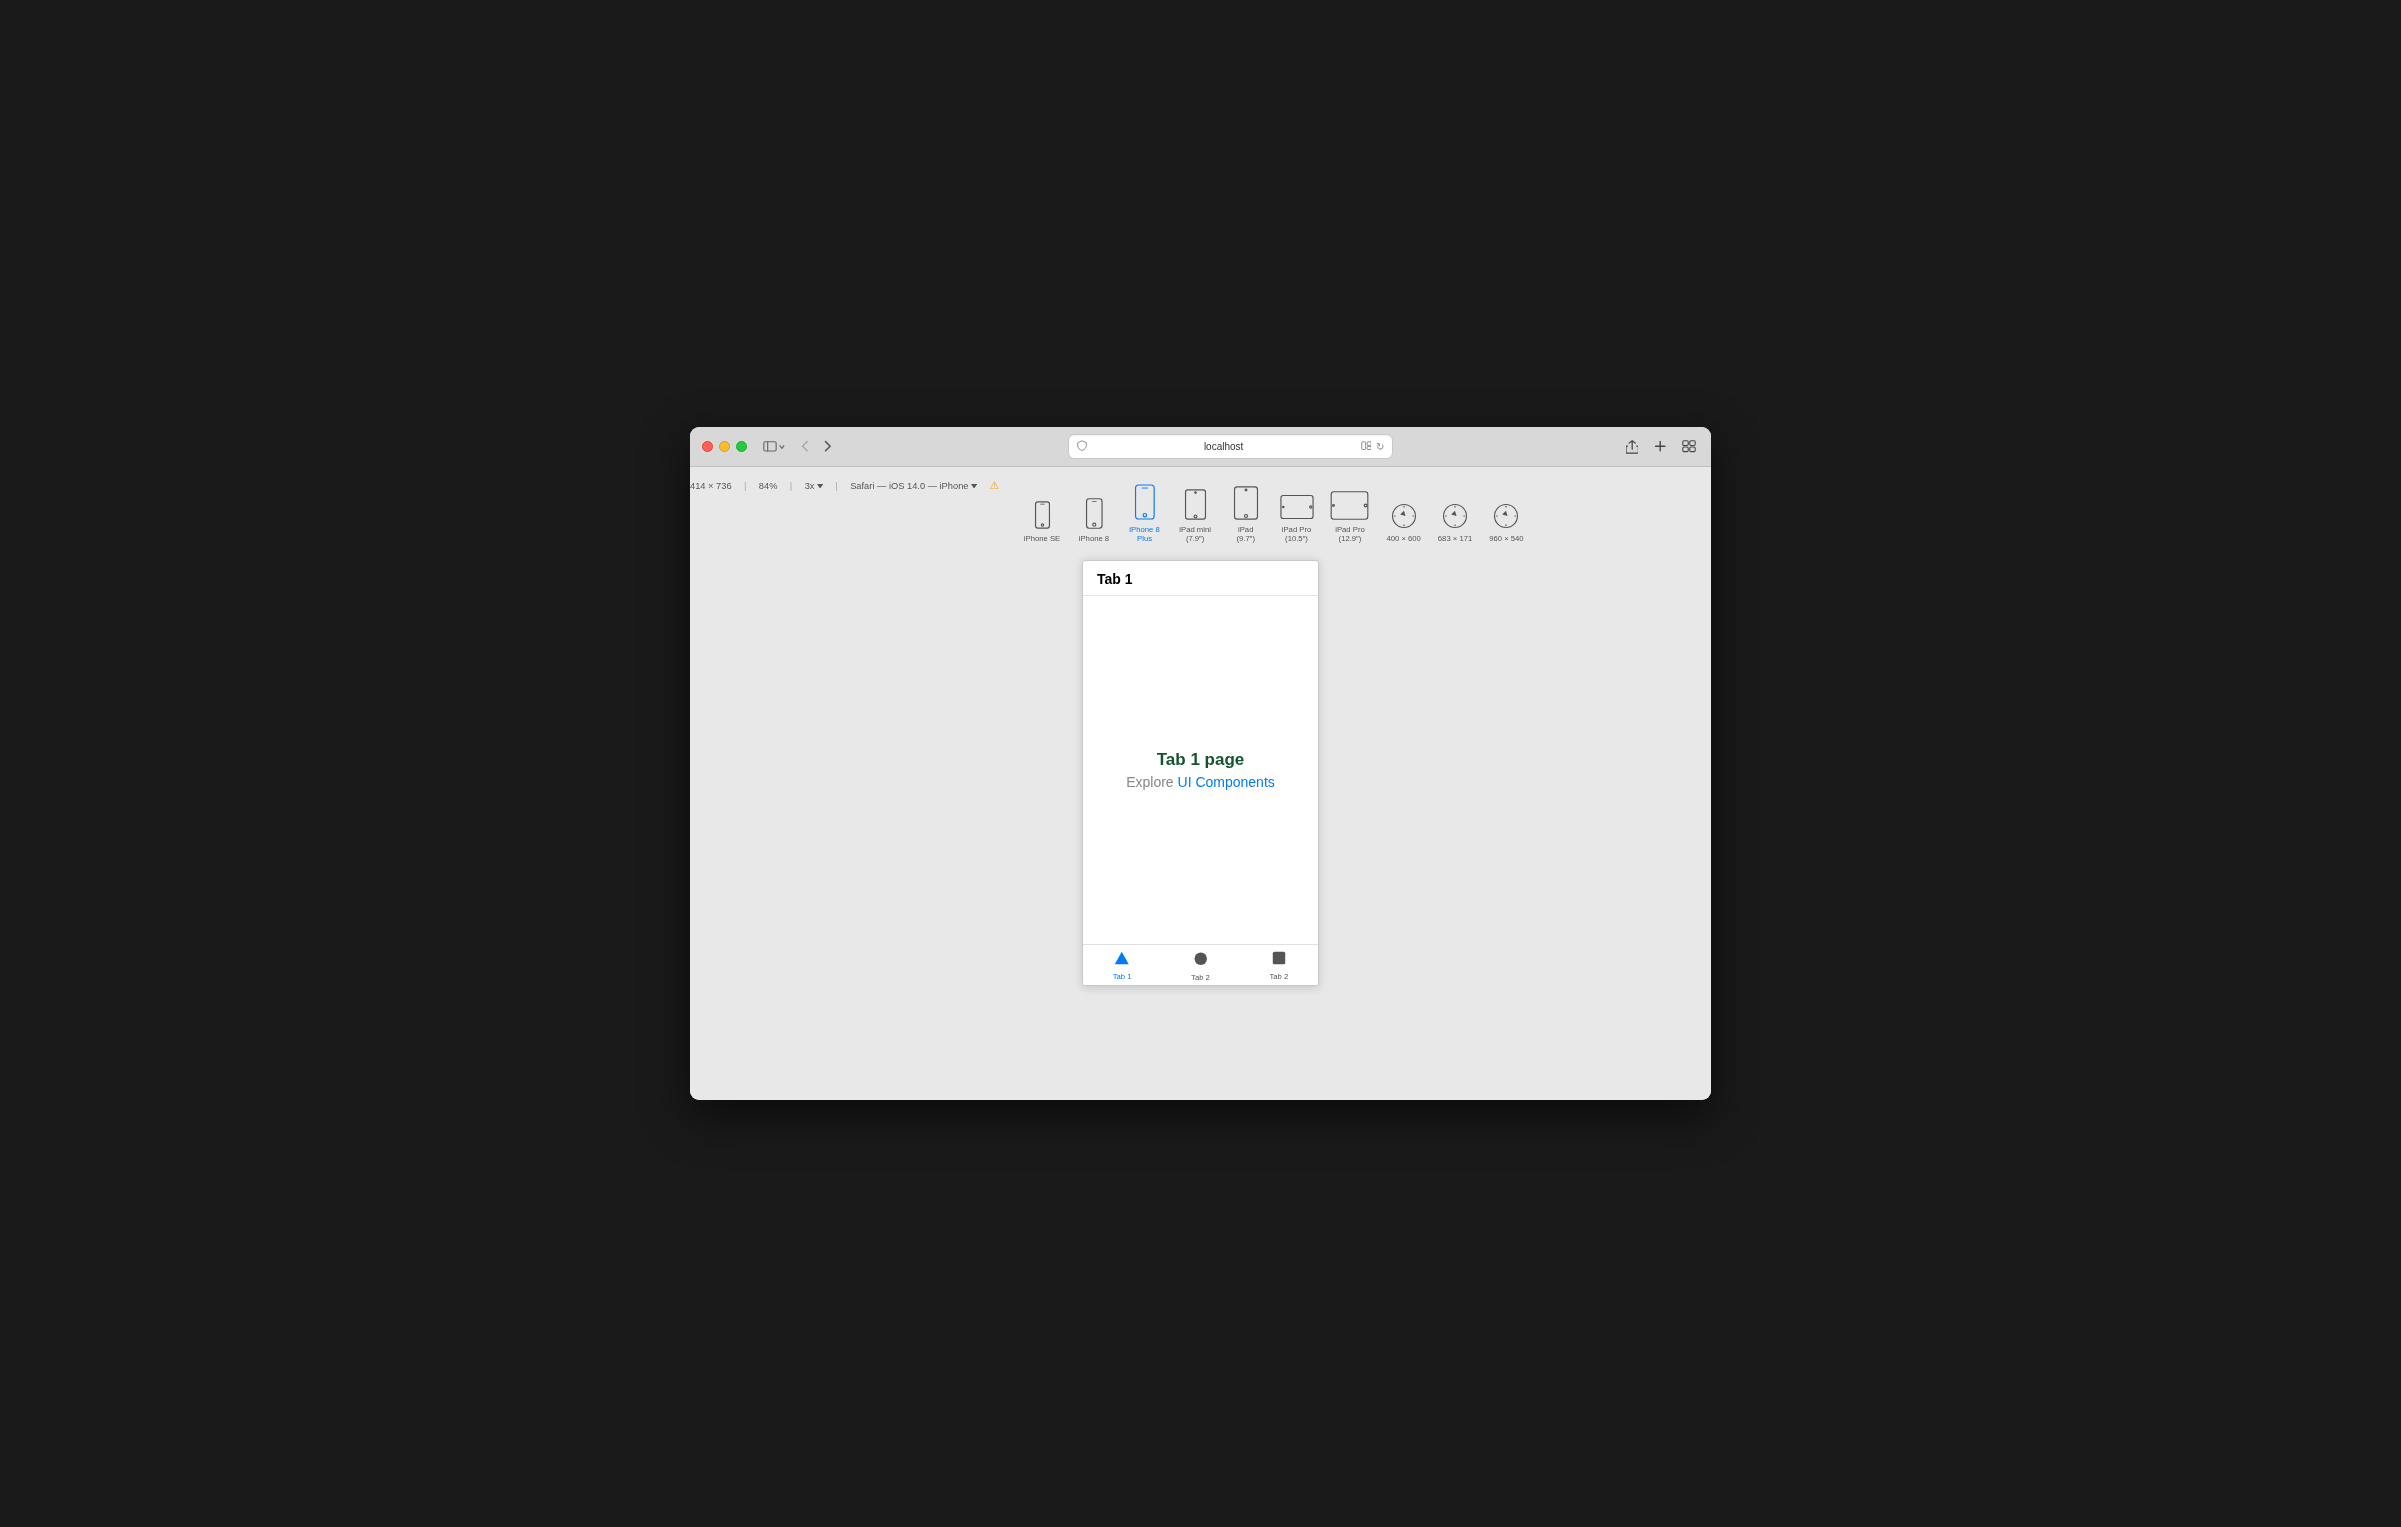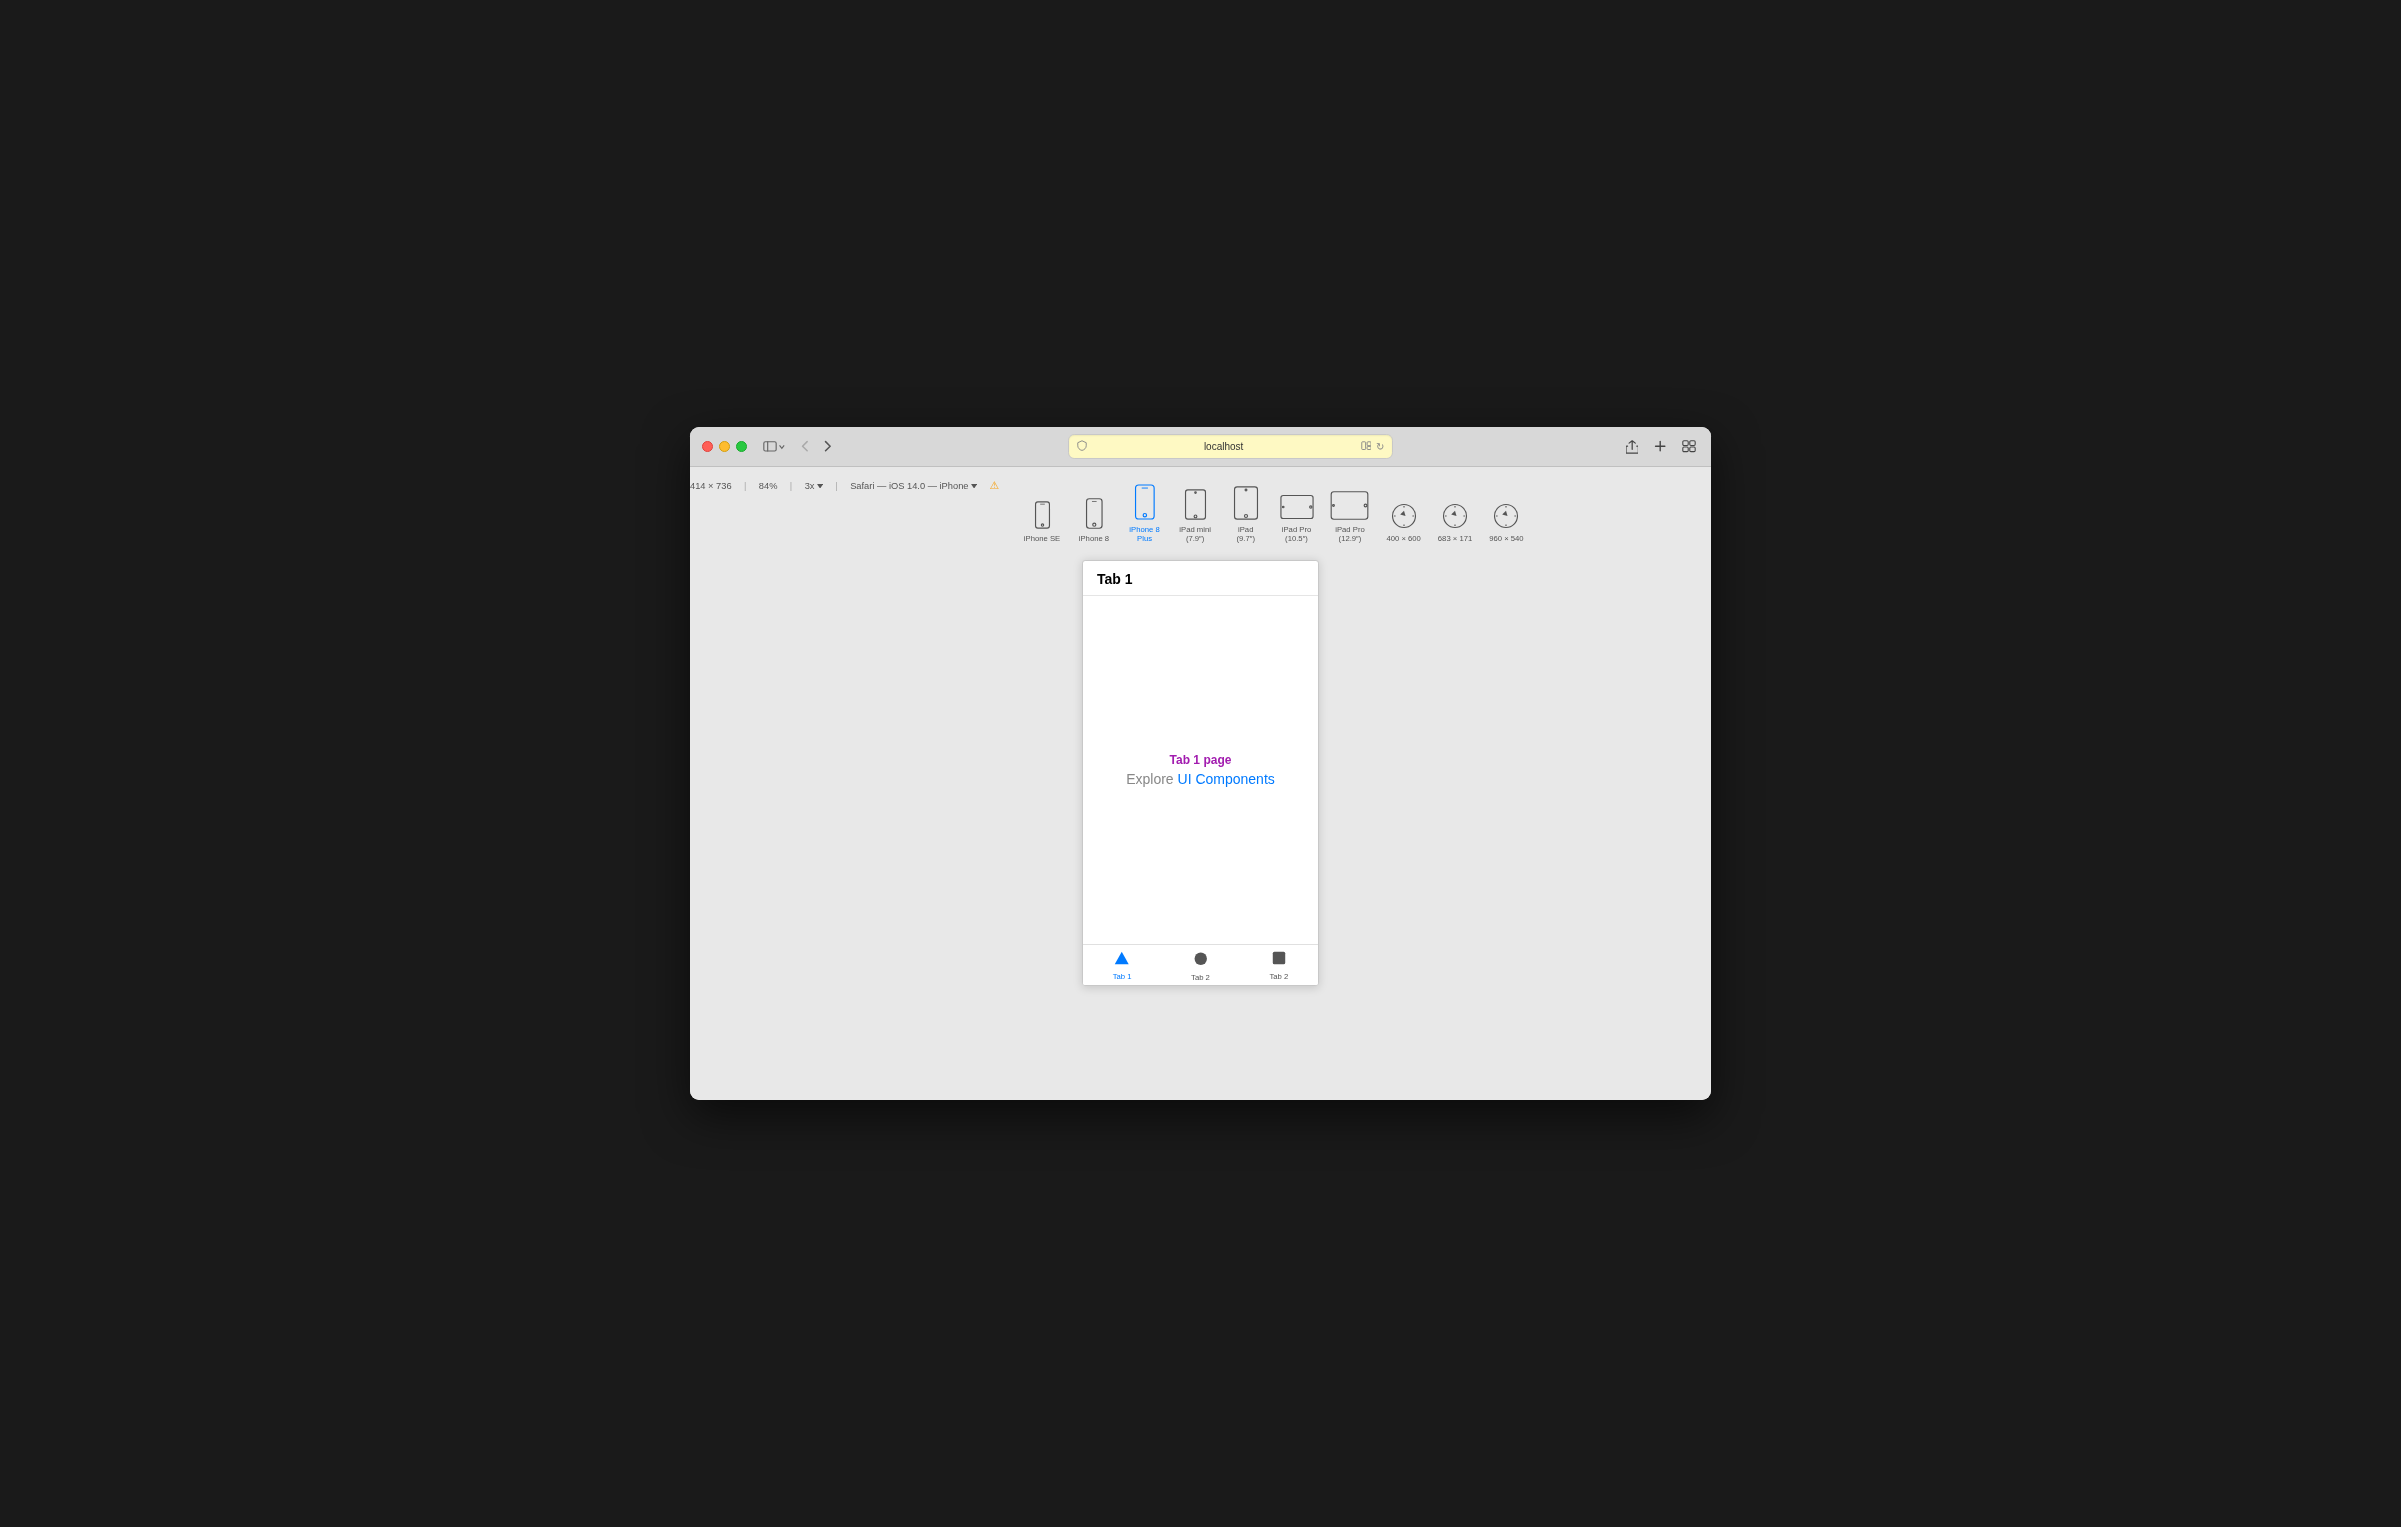--- a/index.html
+++ b/index.html
@@ -80,21 +80,21 @@
     .nav-btn.disabled { color: #bbb; cursor: default; }
 
     .address-bar-container {
       flex: 1;
       display: flex;
       align-items: center;
       justify-content: center;
     }
 
     .address-bar {
-      background: #fef9c3;
+      background: #ffffff;
       border: 0.8px solid #c8c8c8;
       border-radius: 6.2px;
       height: 25px;
       width: 325px;
       display: flex;
       align-items: center;
       padding: 0 7.7px;
       gap: 6.2px;
       box-shadow: inset 0 0.8px 1.5px rgba(0,0,0,0.08);
     }
@@ -255,23 +255,23 @@
       flex: 1;
       display: flex;
       flex-direction: column;
       align-items: center;
       justify-content: center;
       min-height: 348px;
       padding: 15.5px;
     }
 
     .tab-page-title {
-      font-size: 12px;
+      font-size: 17px;
       font-weight: 700;
-      color: #a21caf;
+      color: #14532d;
       margin-bottom: 4.6px;
     }
 
     .tab-page-subtitle {
       font-size: 14px;
       color: #888;
     }
 
     .tab-page-subtitle a {
       color: #007aff;

